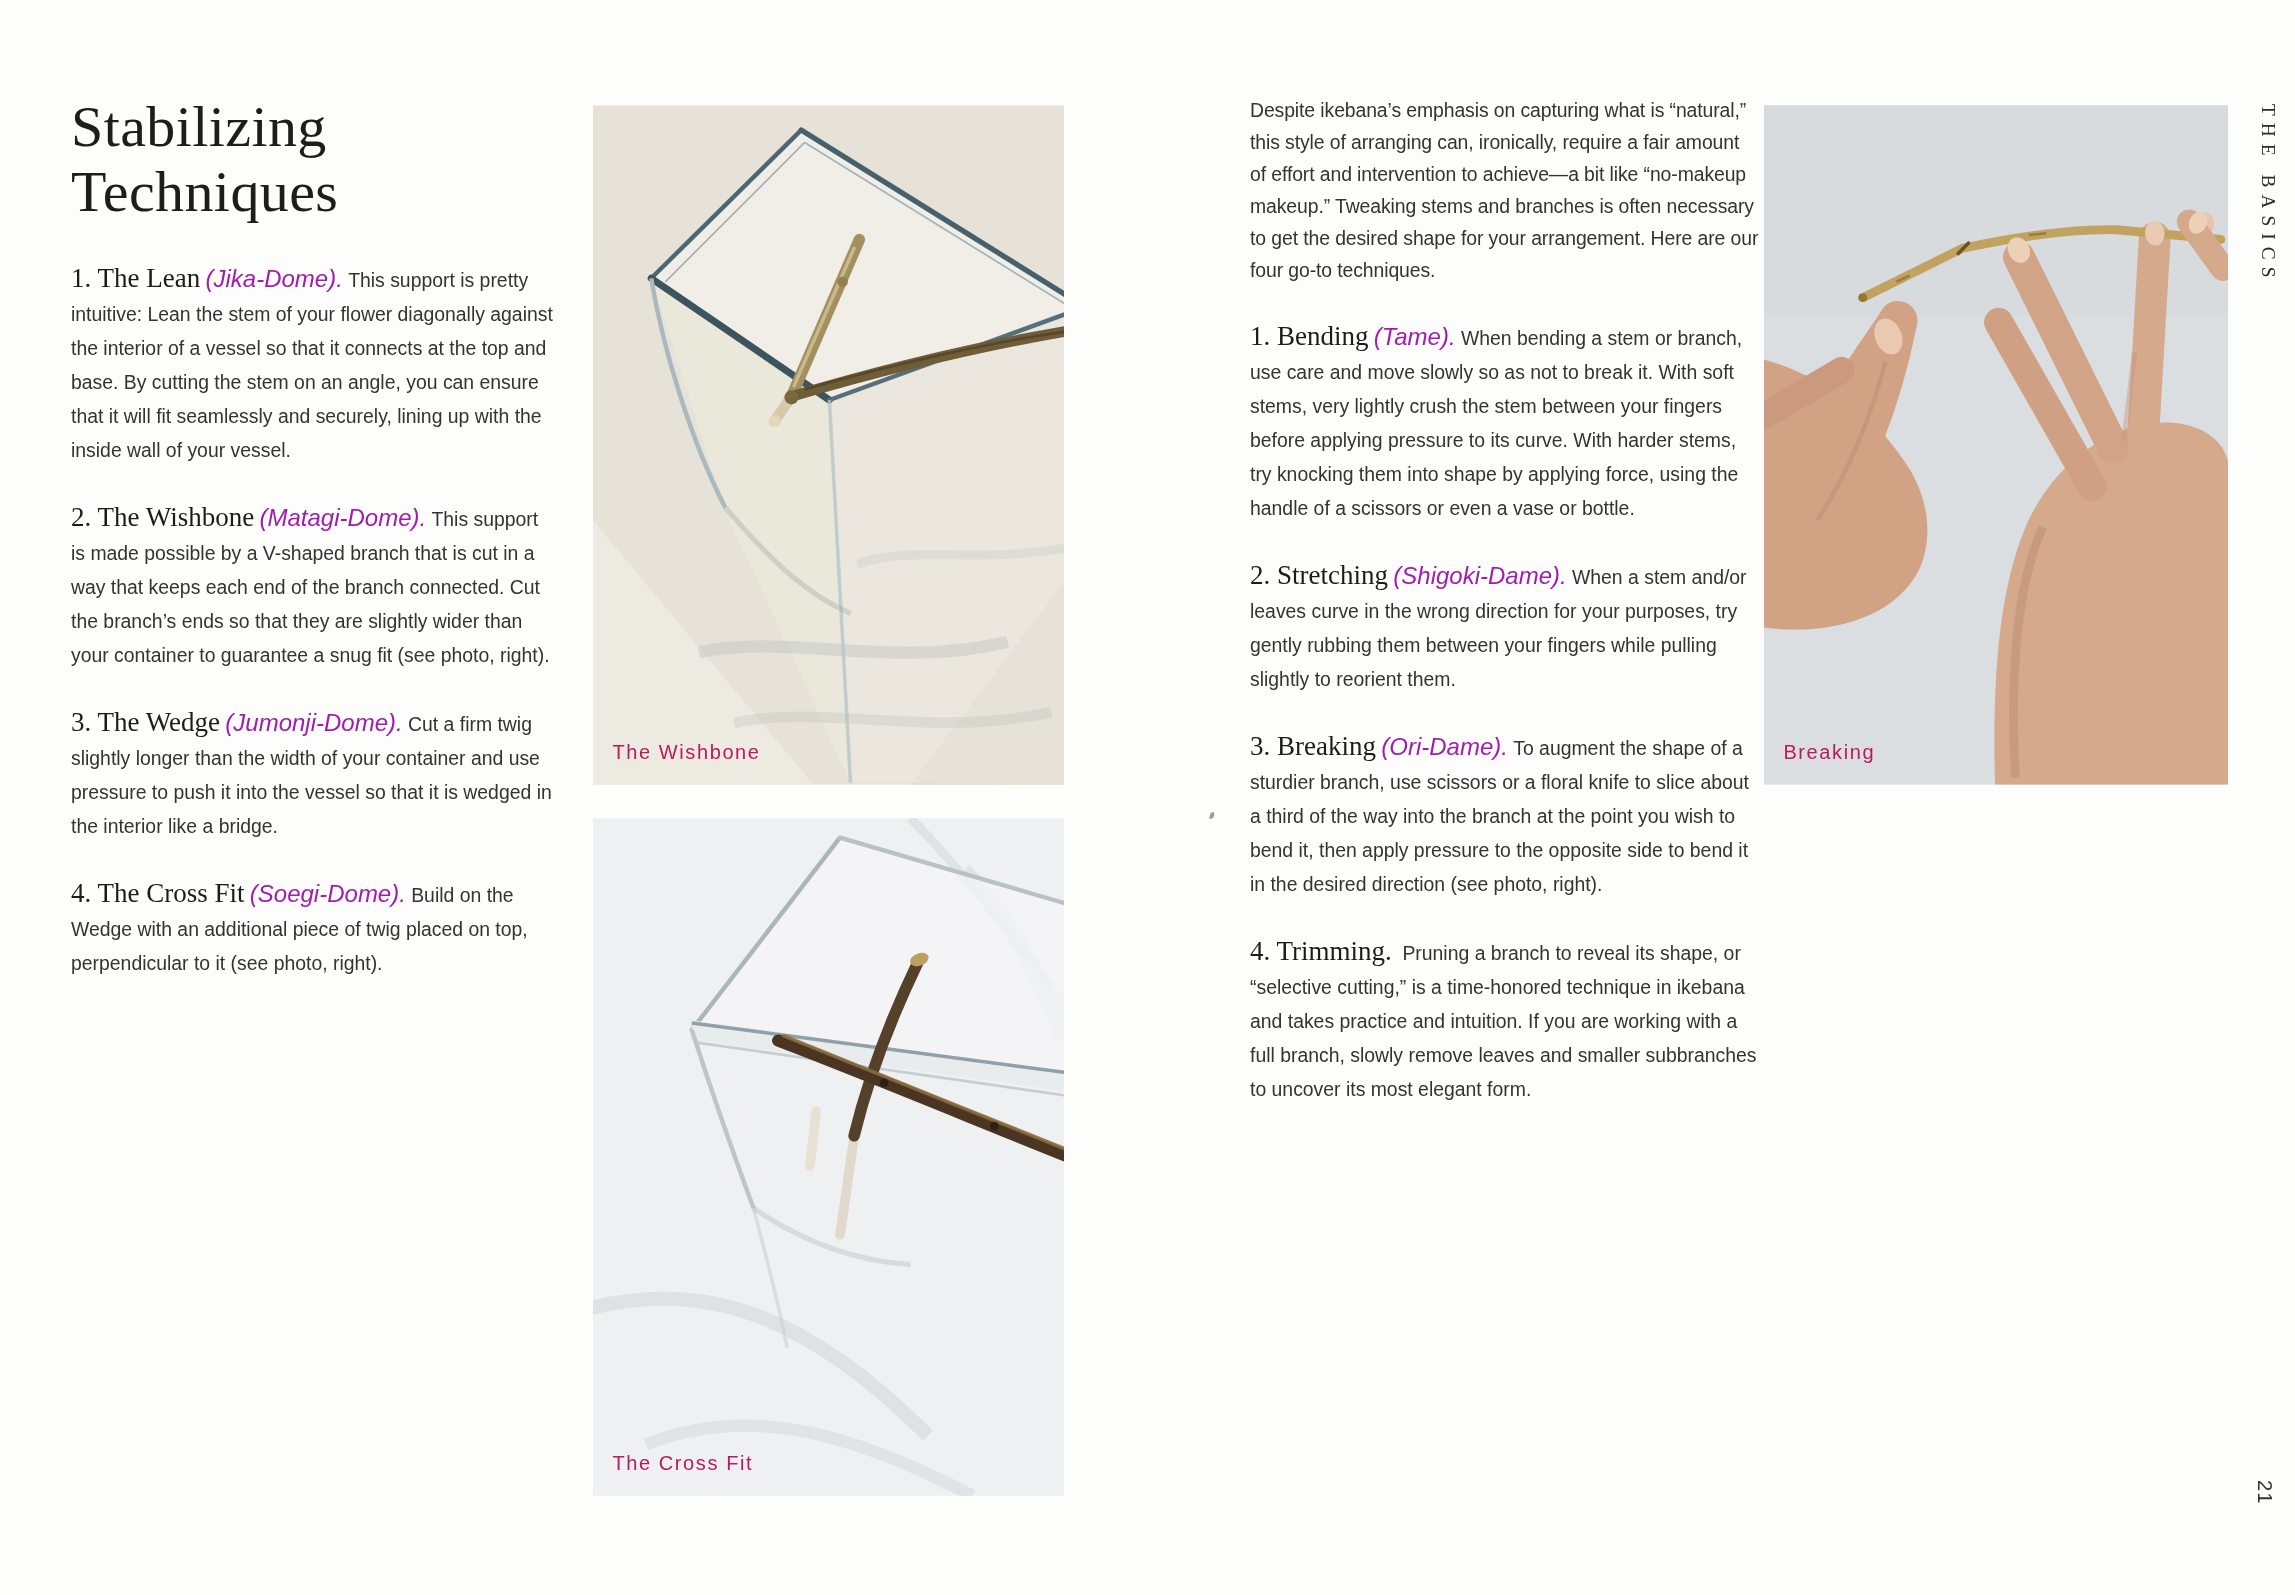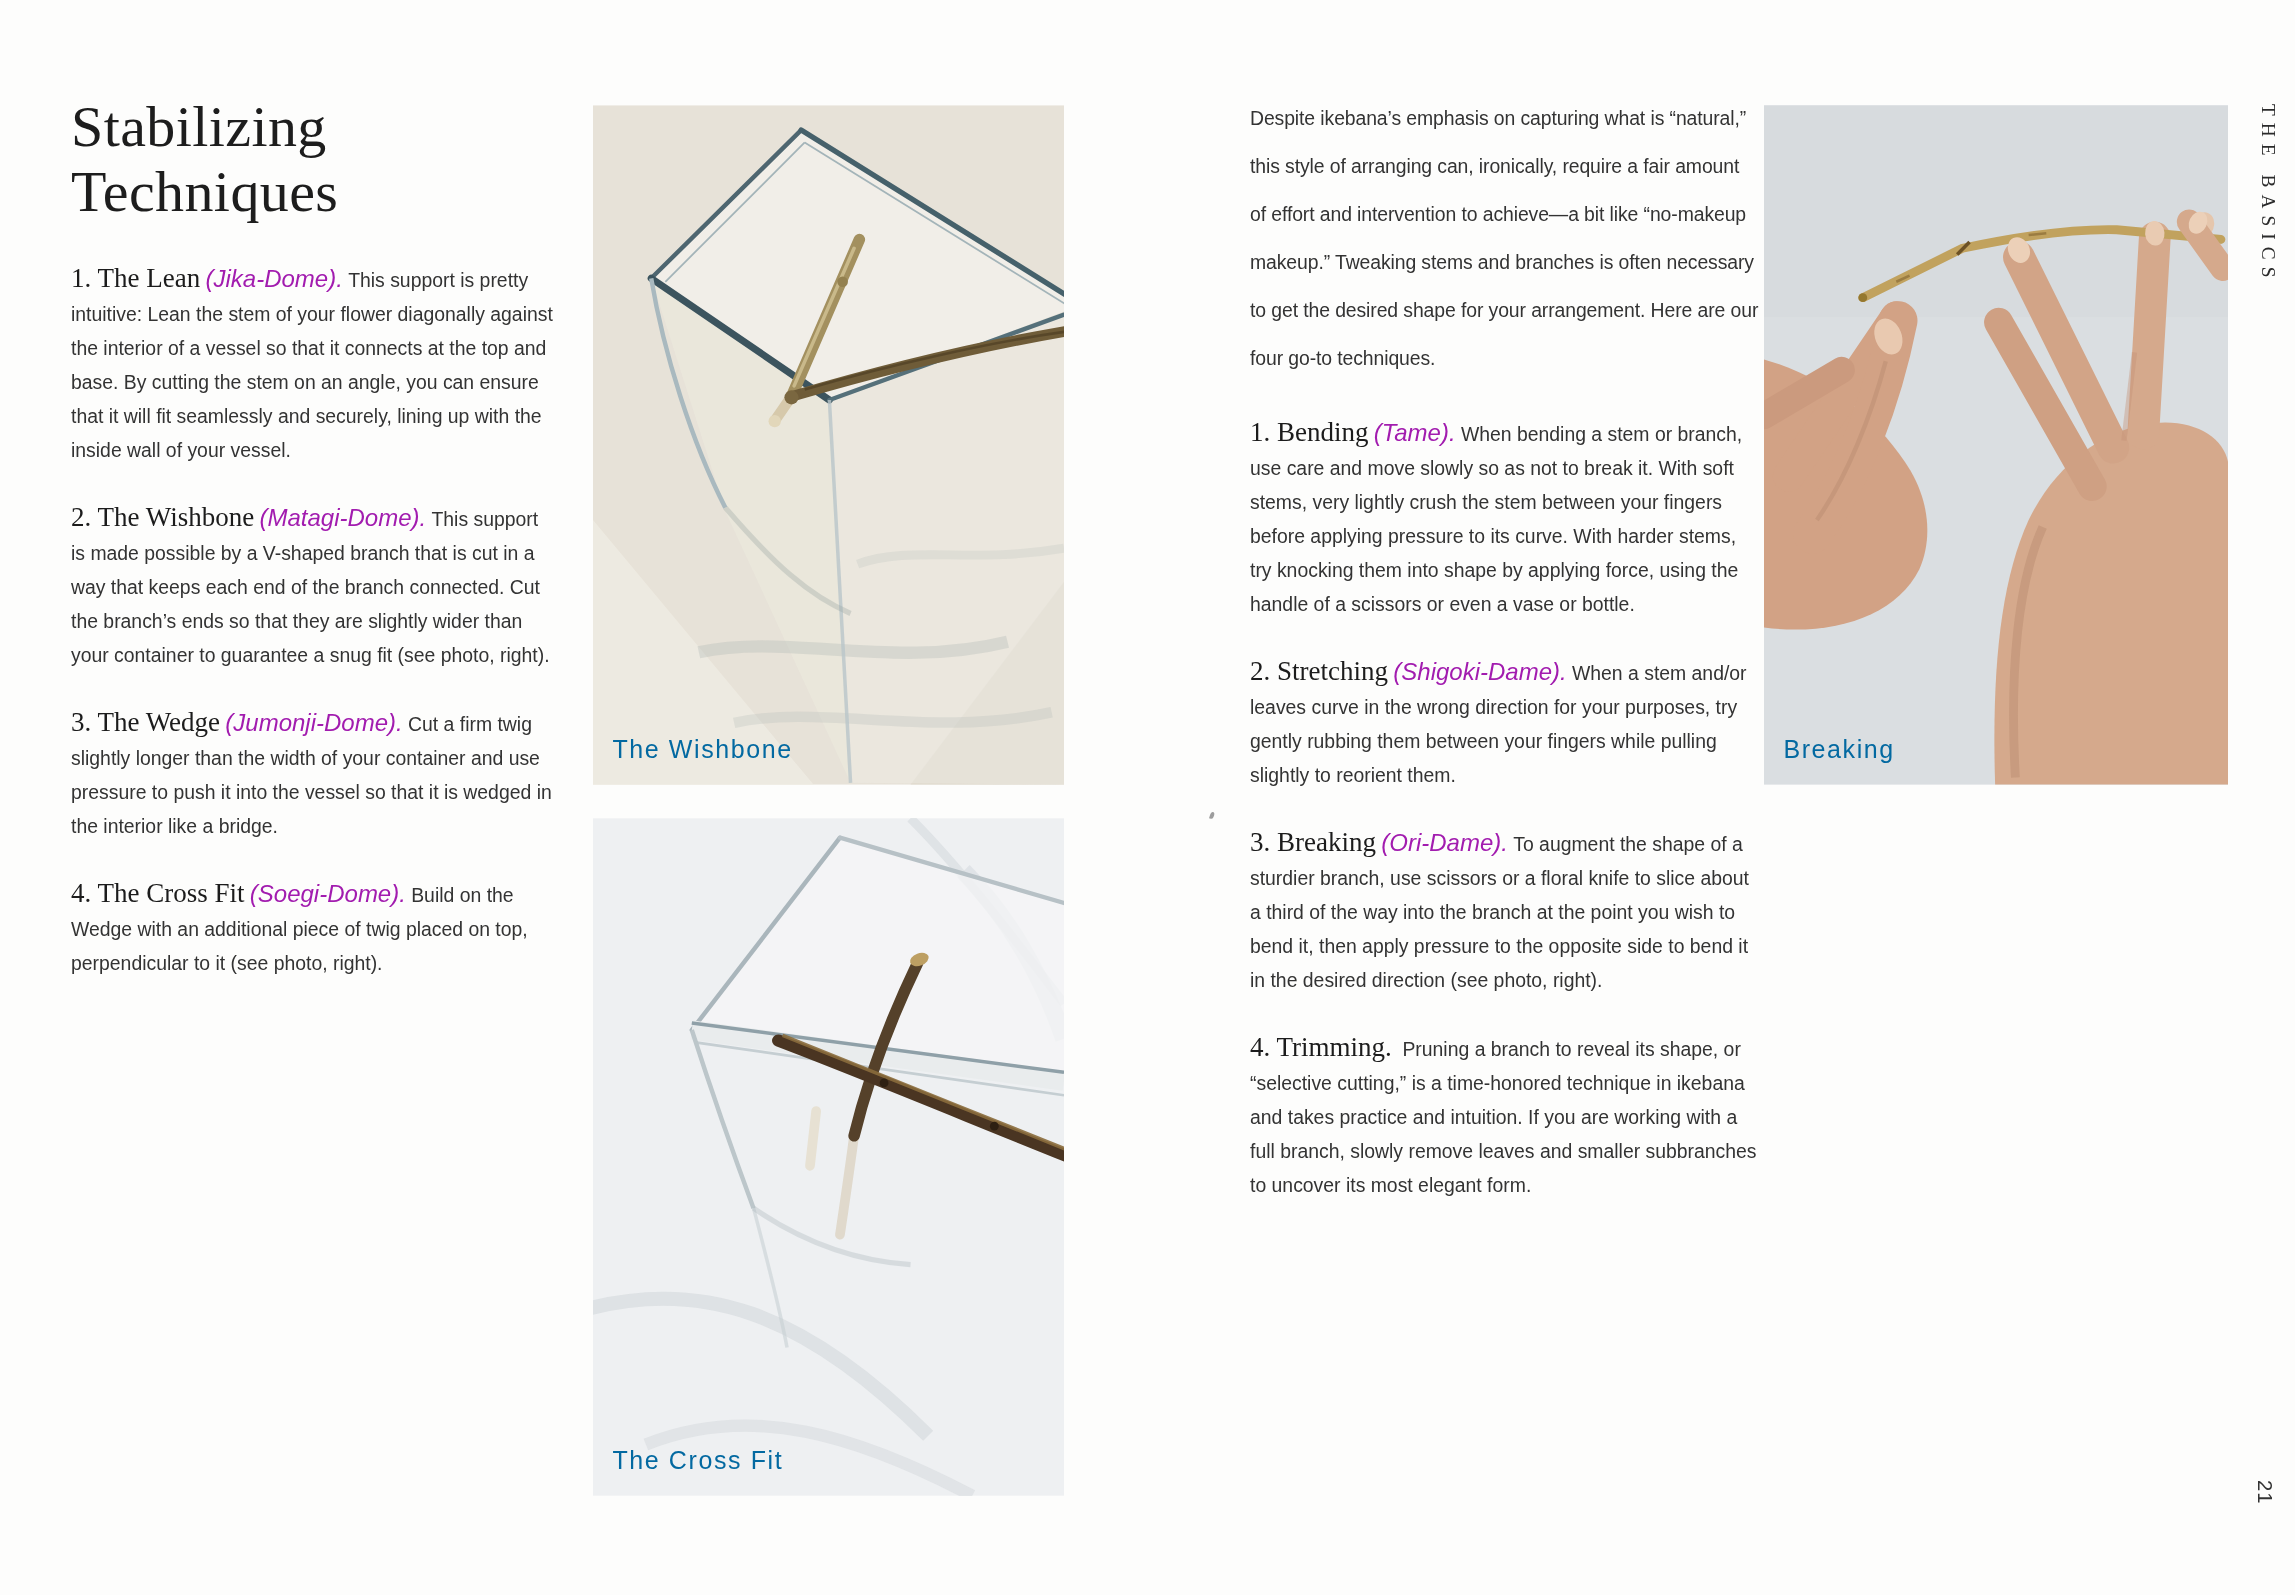--- a/index.html
+++ b/index.html
@@ -20,21 +20,21 @@
     font-family:"Liberation Serif", serif;
     font-weight:400;
     font-size:58px;
     line-height:65px;
     letter-spacing:0.4px;
     color:#1d1d1d;
     margin:0 0 37px 0;
   }
   .para{
     font-size:19.4px;
-    line-height:48px;
+    line-height:32px;
     letter-spacing:-0.1px;
     color:#333333;
     margin:0 0 33px 0;
   }
   .item{margin:0 0 33px 0;font-size:19.4px;line-height:34px;color:#333333;}
   .item .head{
     font-family:"Liberation Serif", serif;
     font-size:27px;
     line-height:34px;
     color:#1c1c1c;
@@ -46,21 +46,21 @@
     line-height:34px;
     color:#a21caf;
     margin-left:5.3px;
   }
   .item .body{margin-left:5.3px;}
   
   .photo{position:absolute;overflow:hidden;}
   .photo svg{display:block;}
   .photo .caption{
     position:absolute;left:19.4px;bottom:21px;
-    font-size:25px;letter-spacing:1.6px;color:#0369a1;
+    font-size:20px;letter-spacing:1.6px;color:#be185d;
   }
   #photo-wishbone{left:593px;top:105px;width:471px;height:680px;}
   #photo-crossfit{left:593px;top:818px;width:471px;height:678px;}
   #photo-breaking{left:1764px;top:105px;width:464px;height:680px;}
   
   .sidebar-label{
     position:absolute;left:2257px;top:104px;
     writing-mode:vertical-rl;
     font-family:"Liberation Serif", serif;
     font-size:19.4px;letter-spacing:7px;color:#2b2b2b;

